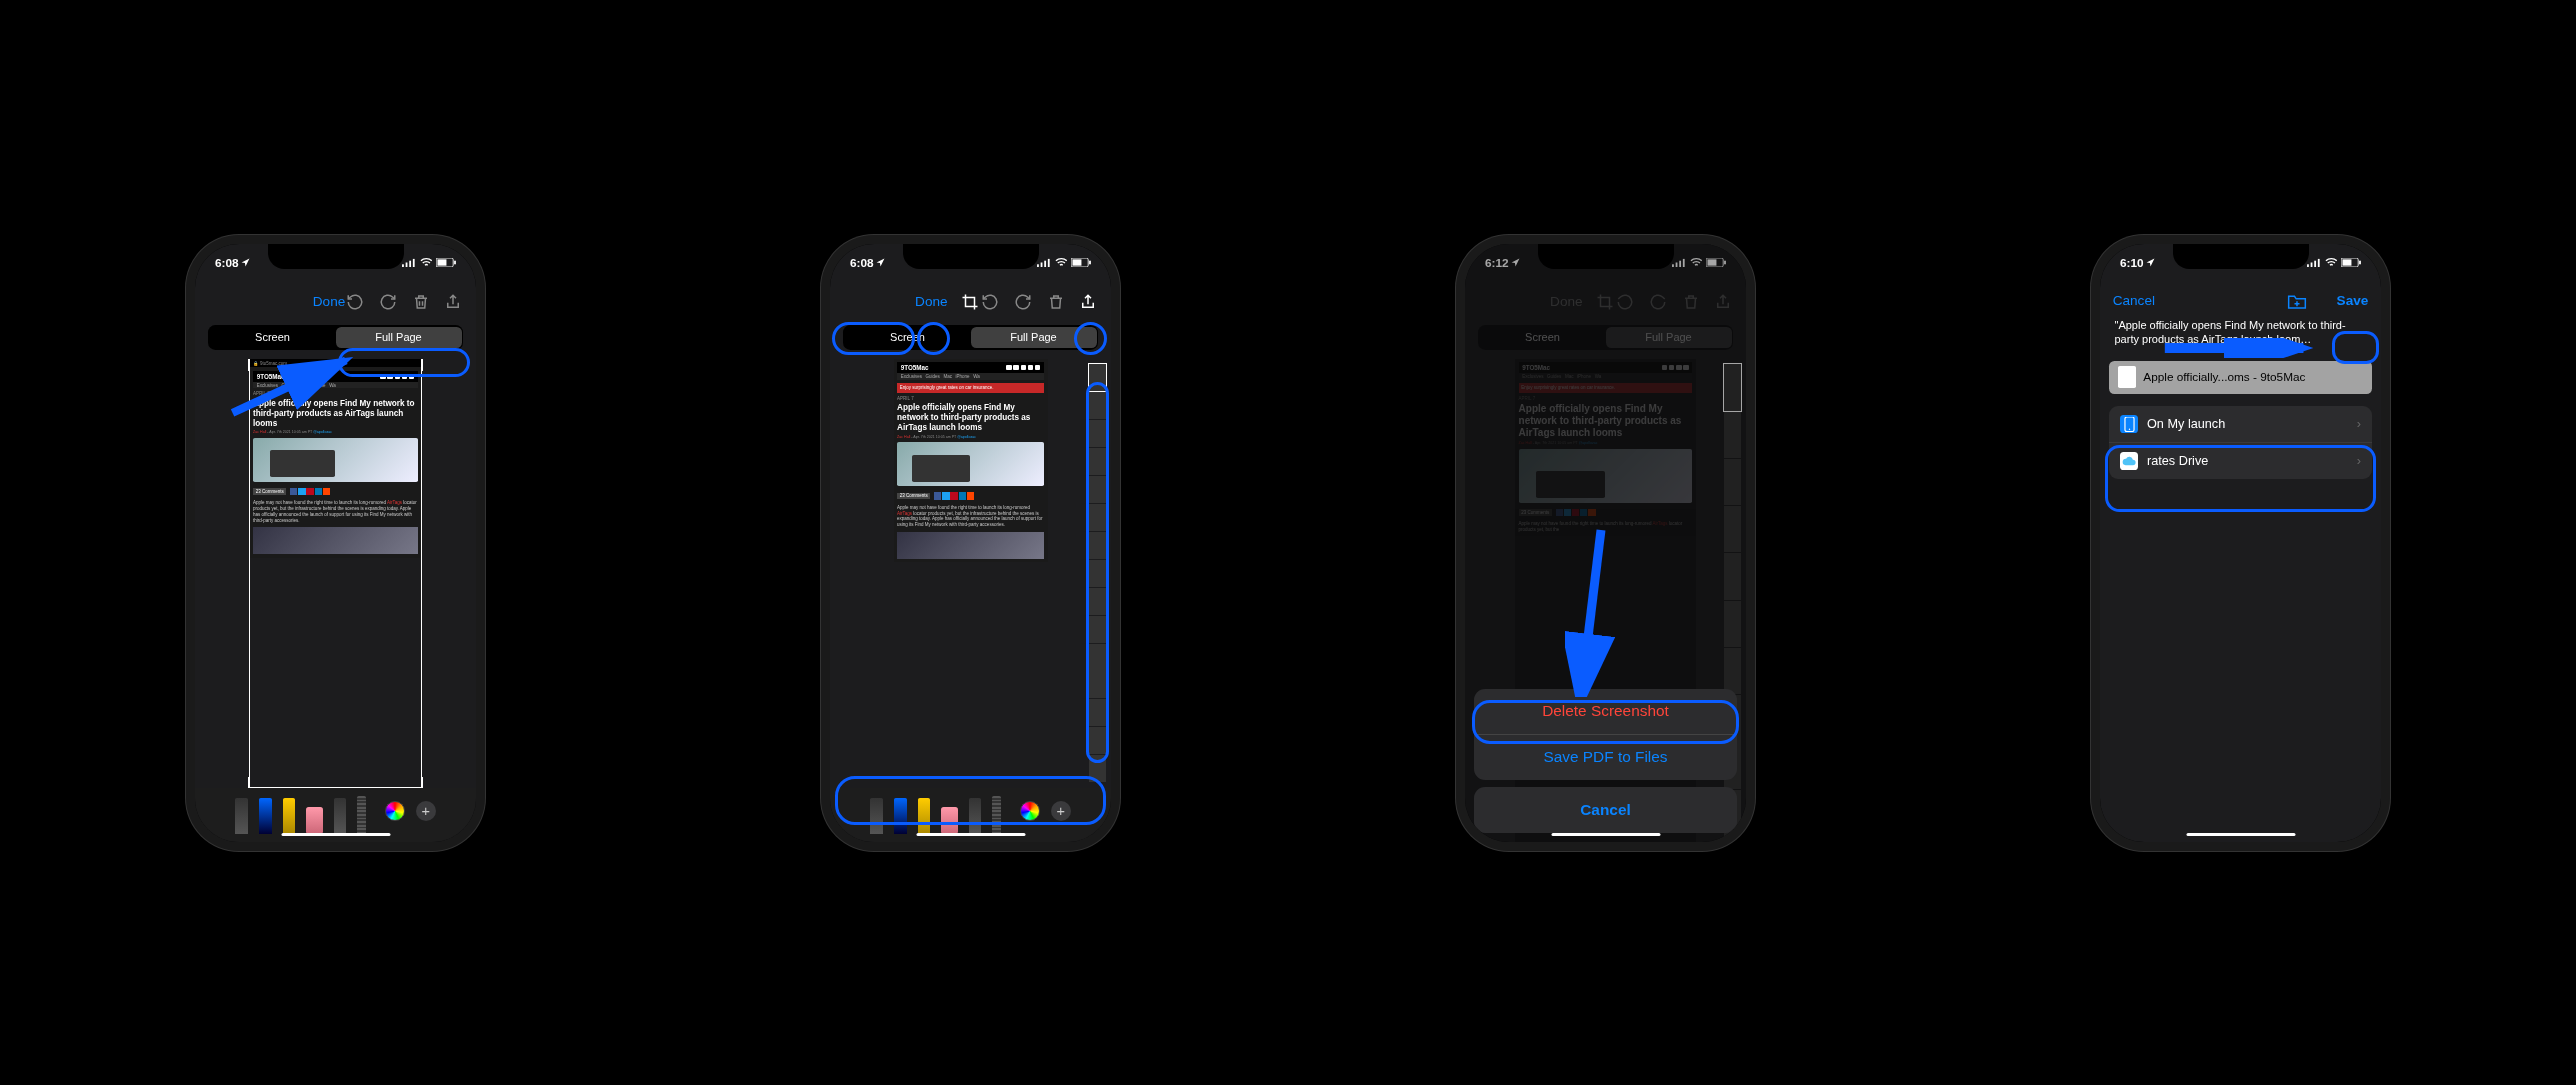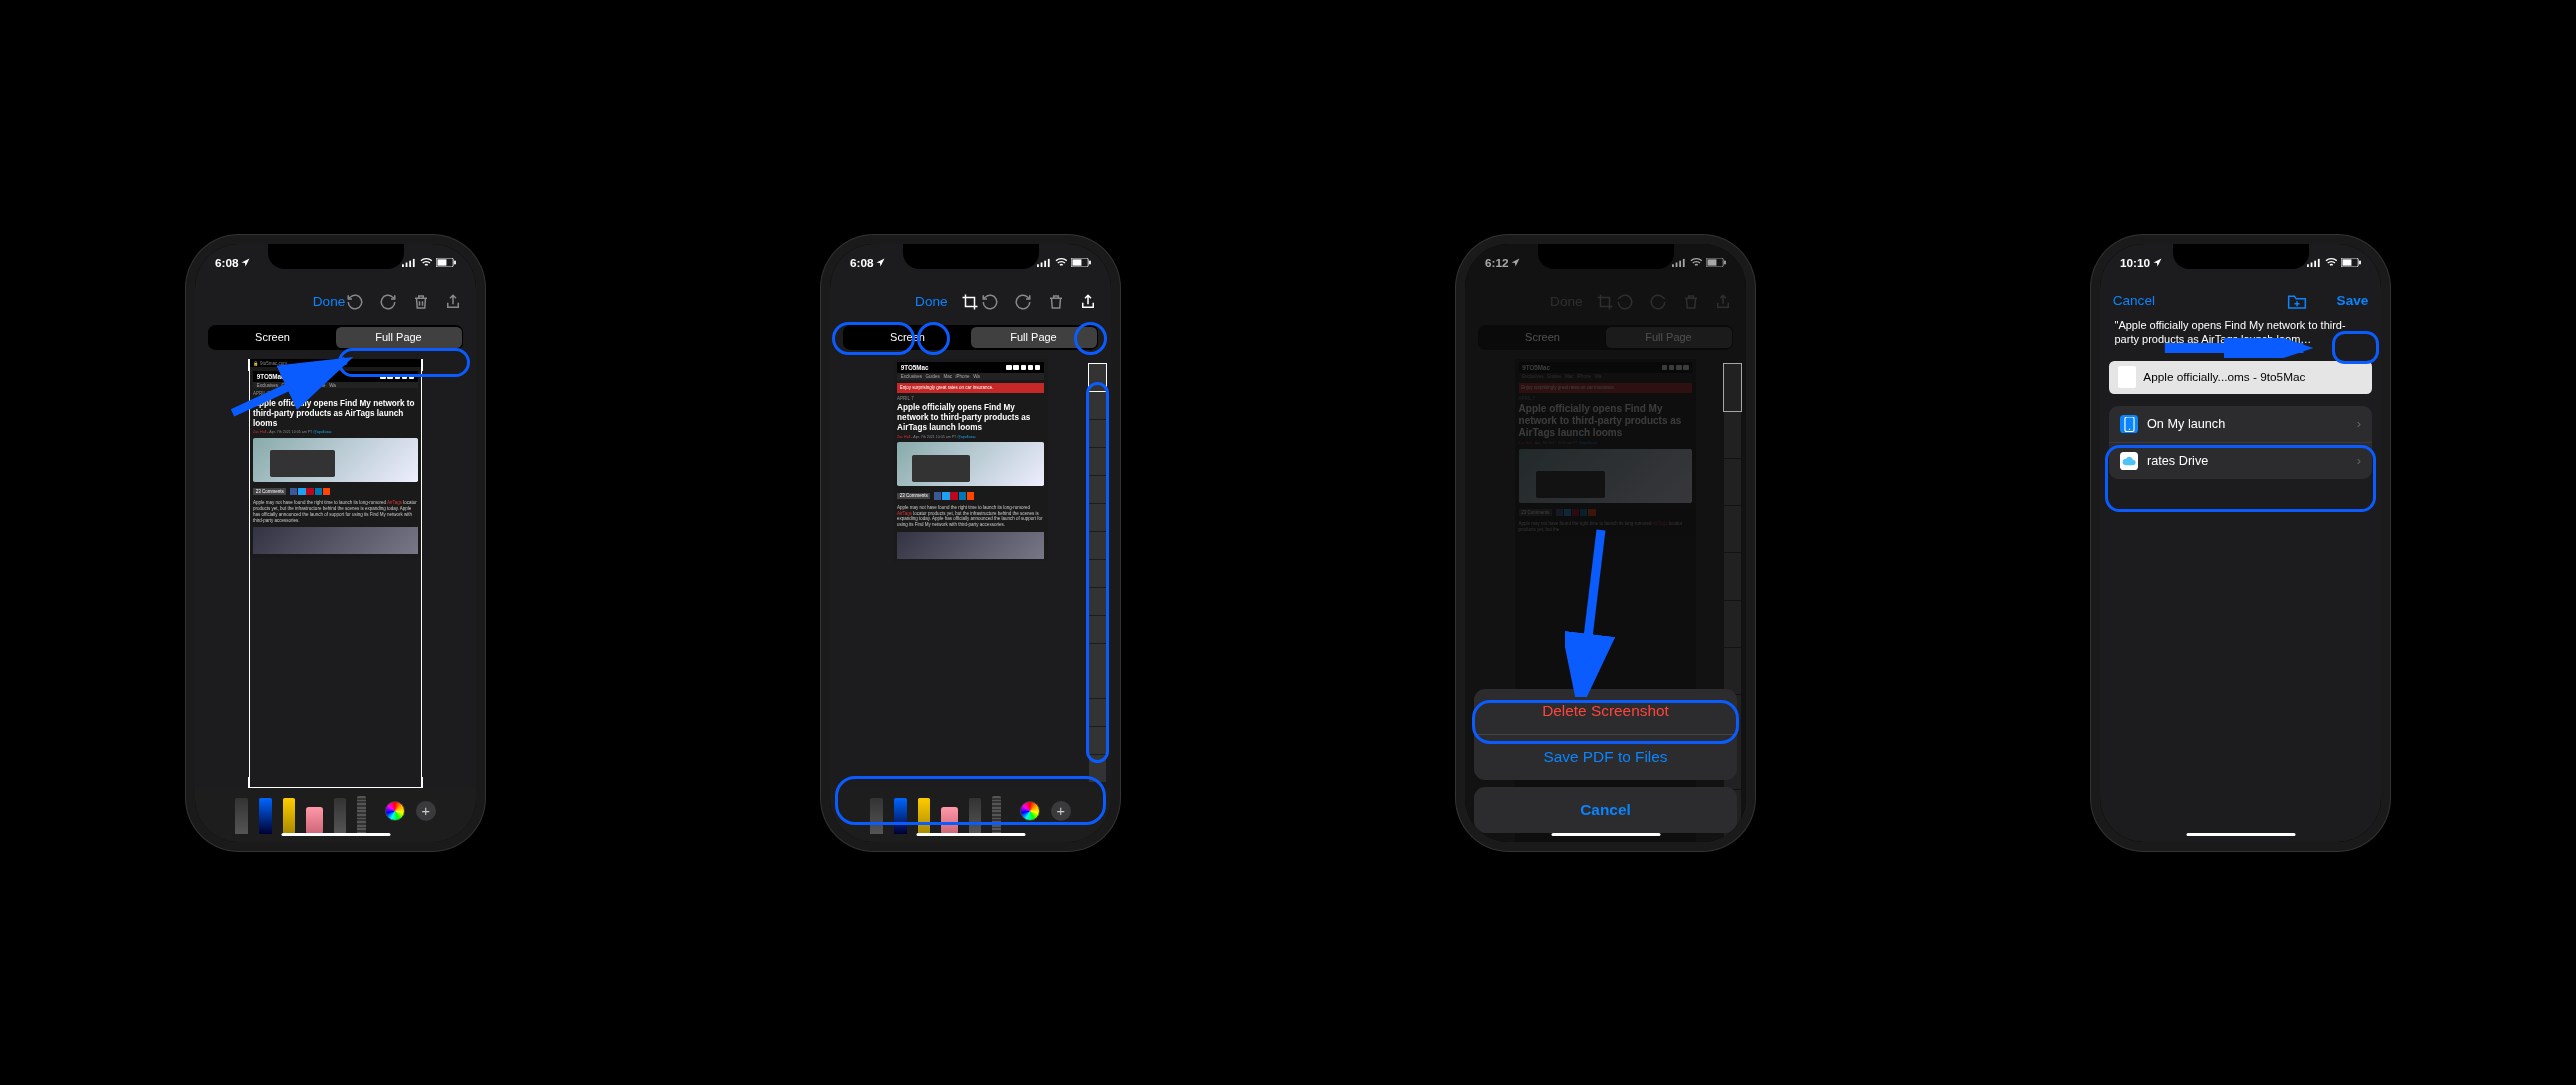--- a/index.html
+++ b/index.html
@@ -262,21 +262,21 @@
     width:20px;height:16.3px;color:#0a84ff;
   }
   .file-info {
     padding: 0 14.5px 9px;
     font-size:11px;
     color:#fff;
   }
   .file-title { font-size:11px; line-height:1.3; margin-bottom:5.4px;}
   .file-row {
     display:flex;align-items:center;gap:7.3px;
-    background:#e5e5e5;border-radius:5.4px;padding:5.4px 9px;
+    background:#a3a3a3;border-radius:5.4px;padding:5.4px 9px;
     font-size:11.8px;
     margin: 0 9px;
   }
   .file-thumb{width:18px;height:22px;background:#fff;border-radius:1.8px;}
   .loc-list { margin:12.7px 9px; background:#2c2c2e;border-radius:9px;overflow:hidden;}
   .loc-item {
     display:flex;align-items:center;gap:9px;
     padding:9px 11px;
     border-top:0.5px solid #3a3a3c;
     font-size:12.7px;color:#fff;
@@ -728,21 +728,21 @@
         </defs>
         <line x1="40" y1="5" x2="20" y2="170" stroke="#0a5cff" stroke-width="10" marker-end="url(#ah3)"></line>
       </svg>
   </div>
 </div>
 
 <div class="phone">
   <div class="notch"></div>
   <div class="status-bar">
     <div class="status-left">
-      <span>10:10</span>
+      <span>6:10</span>
       <span><svg viewBox="0 0 16 16" width="9" height="9" fill="currentColor">
             <path d="M1 8l14-7-7 14-1-6z"></path>
           </svg></span>
     </div>
     <div class="status-right">
       <span><svg width="14.5" height="9" viewBox="0 0 16 10" fill="#fff">
             <rect x="0" y="7" width="2" height="3"></rect>
             <rect x="4" y="5" width="2" height="5"></rect>
             <rect x="8" y="3" width="2" height="7"></rect>
             <rect x="12" y="1" width="2" height="9"></rect>

